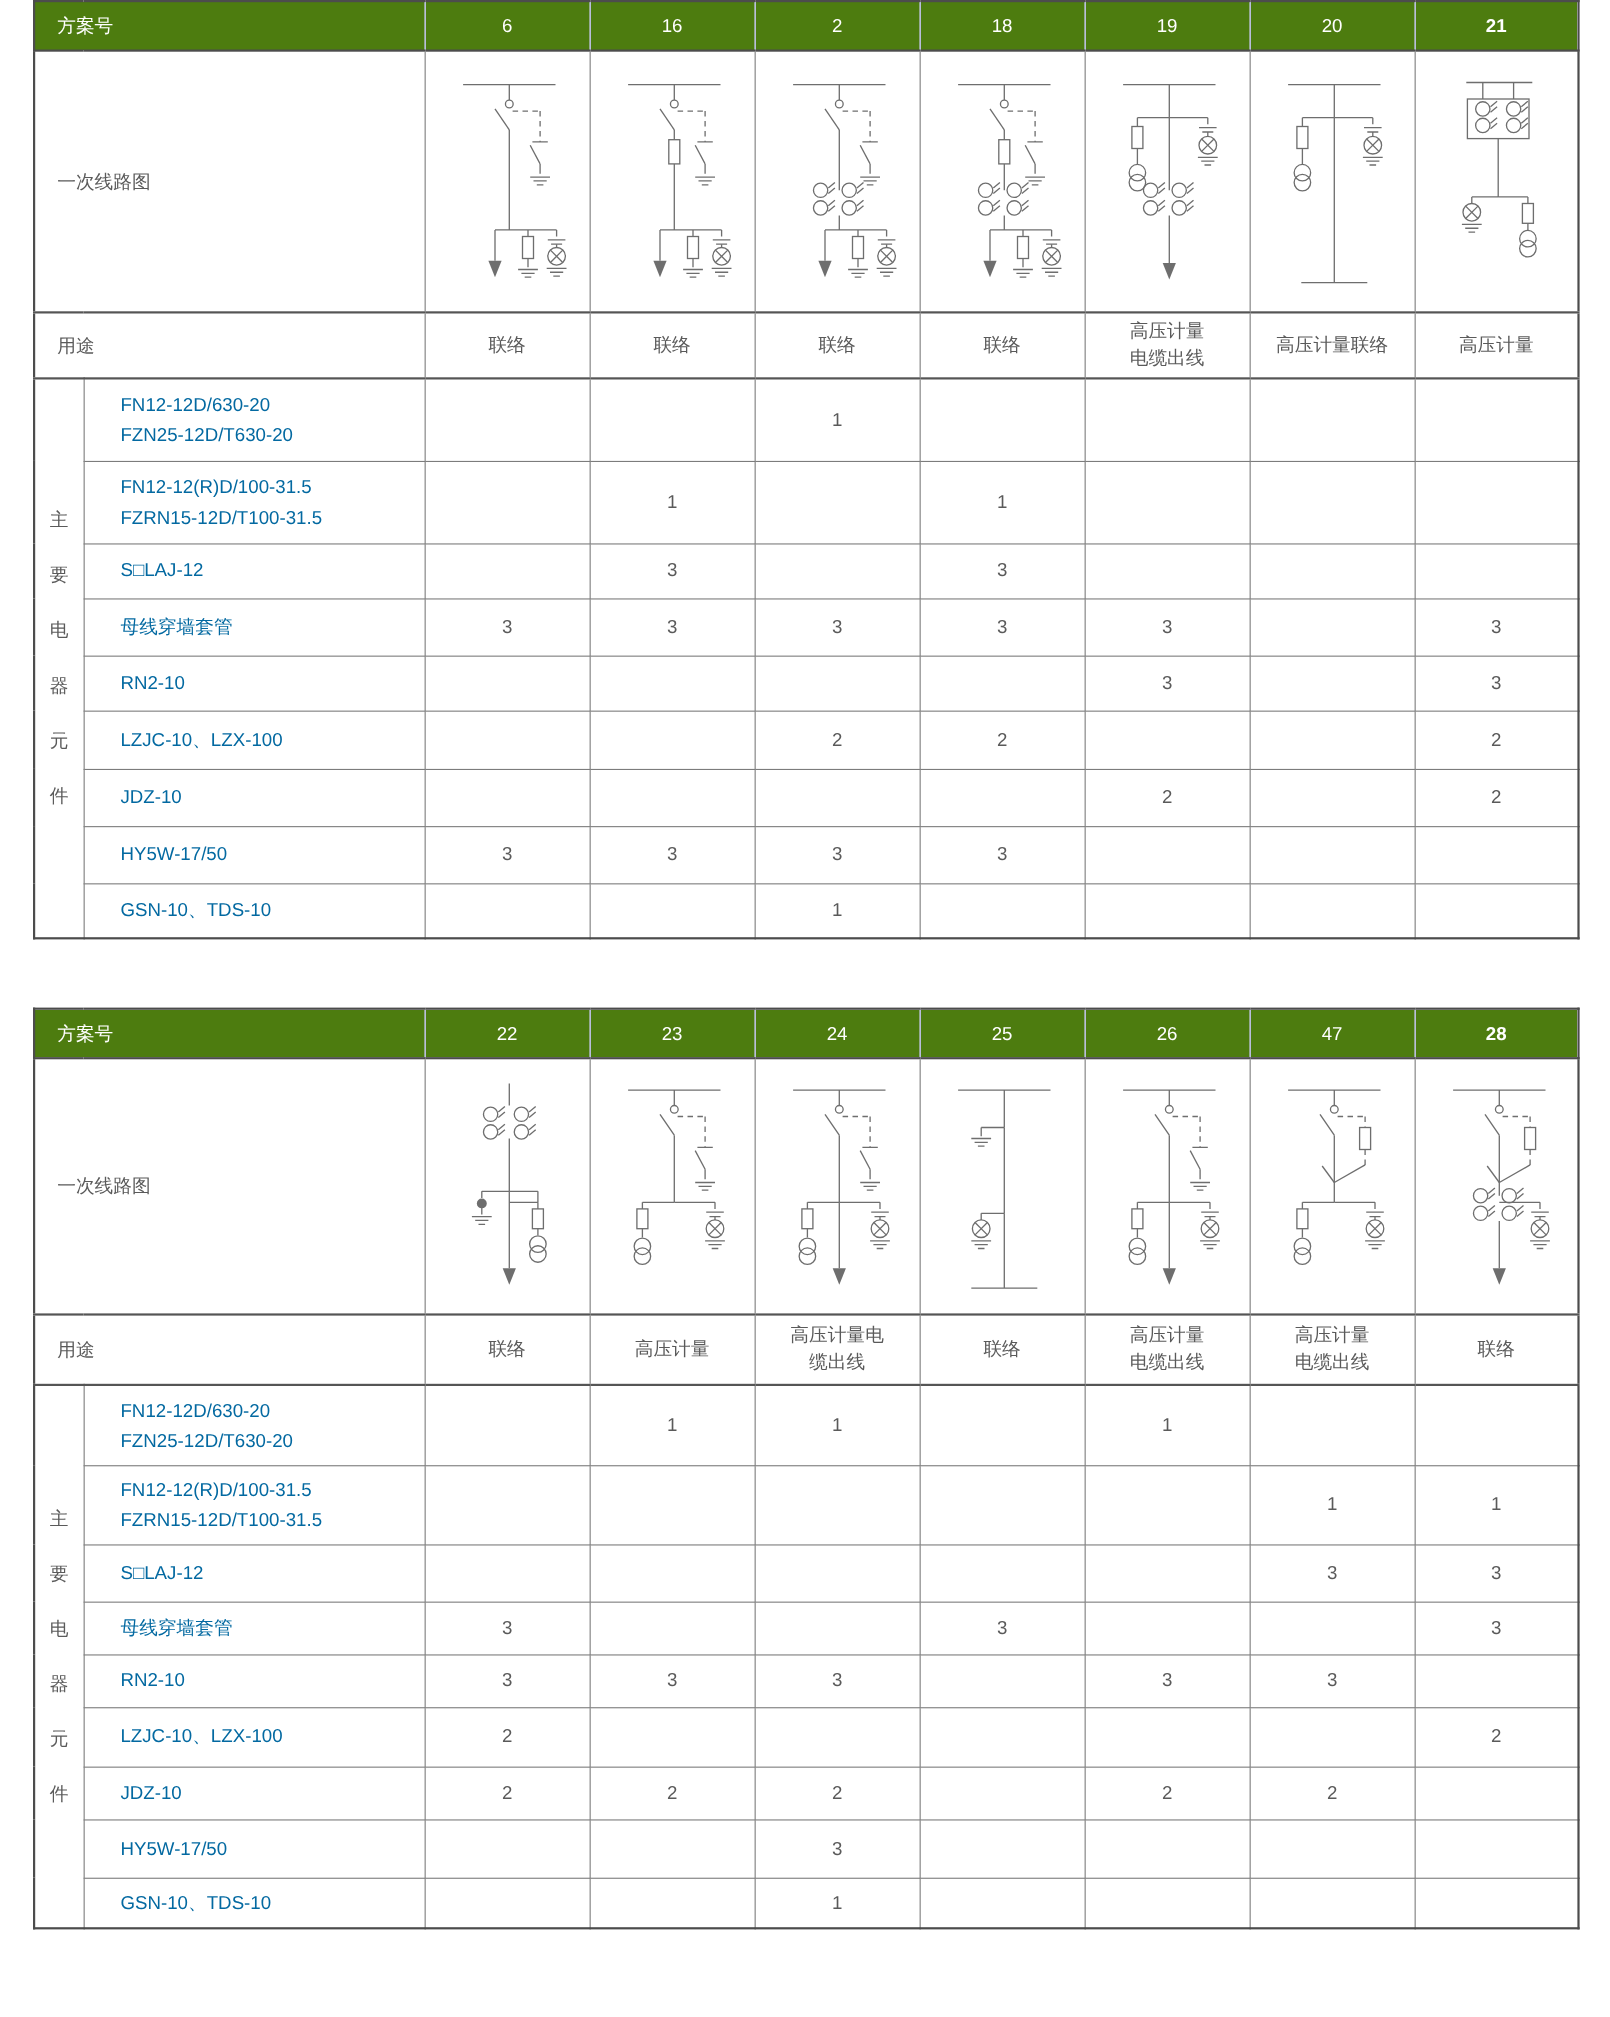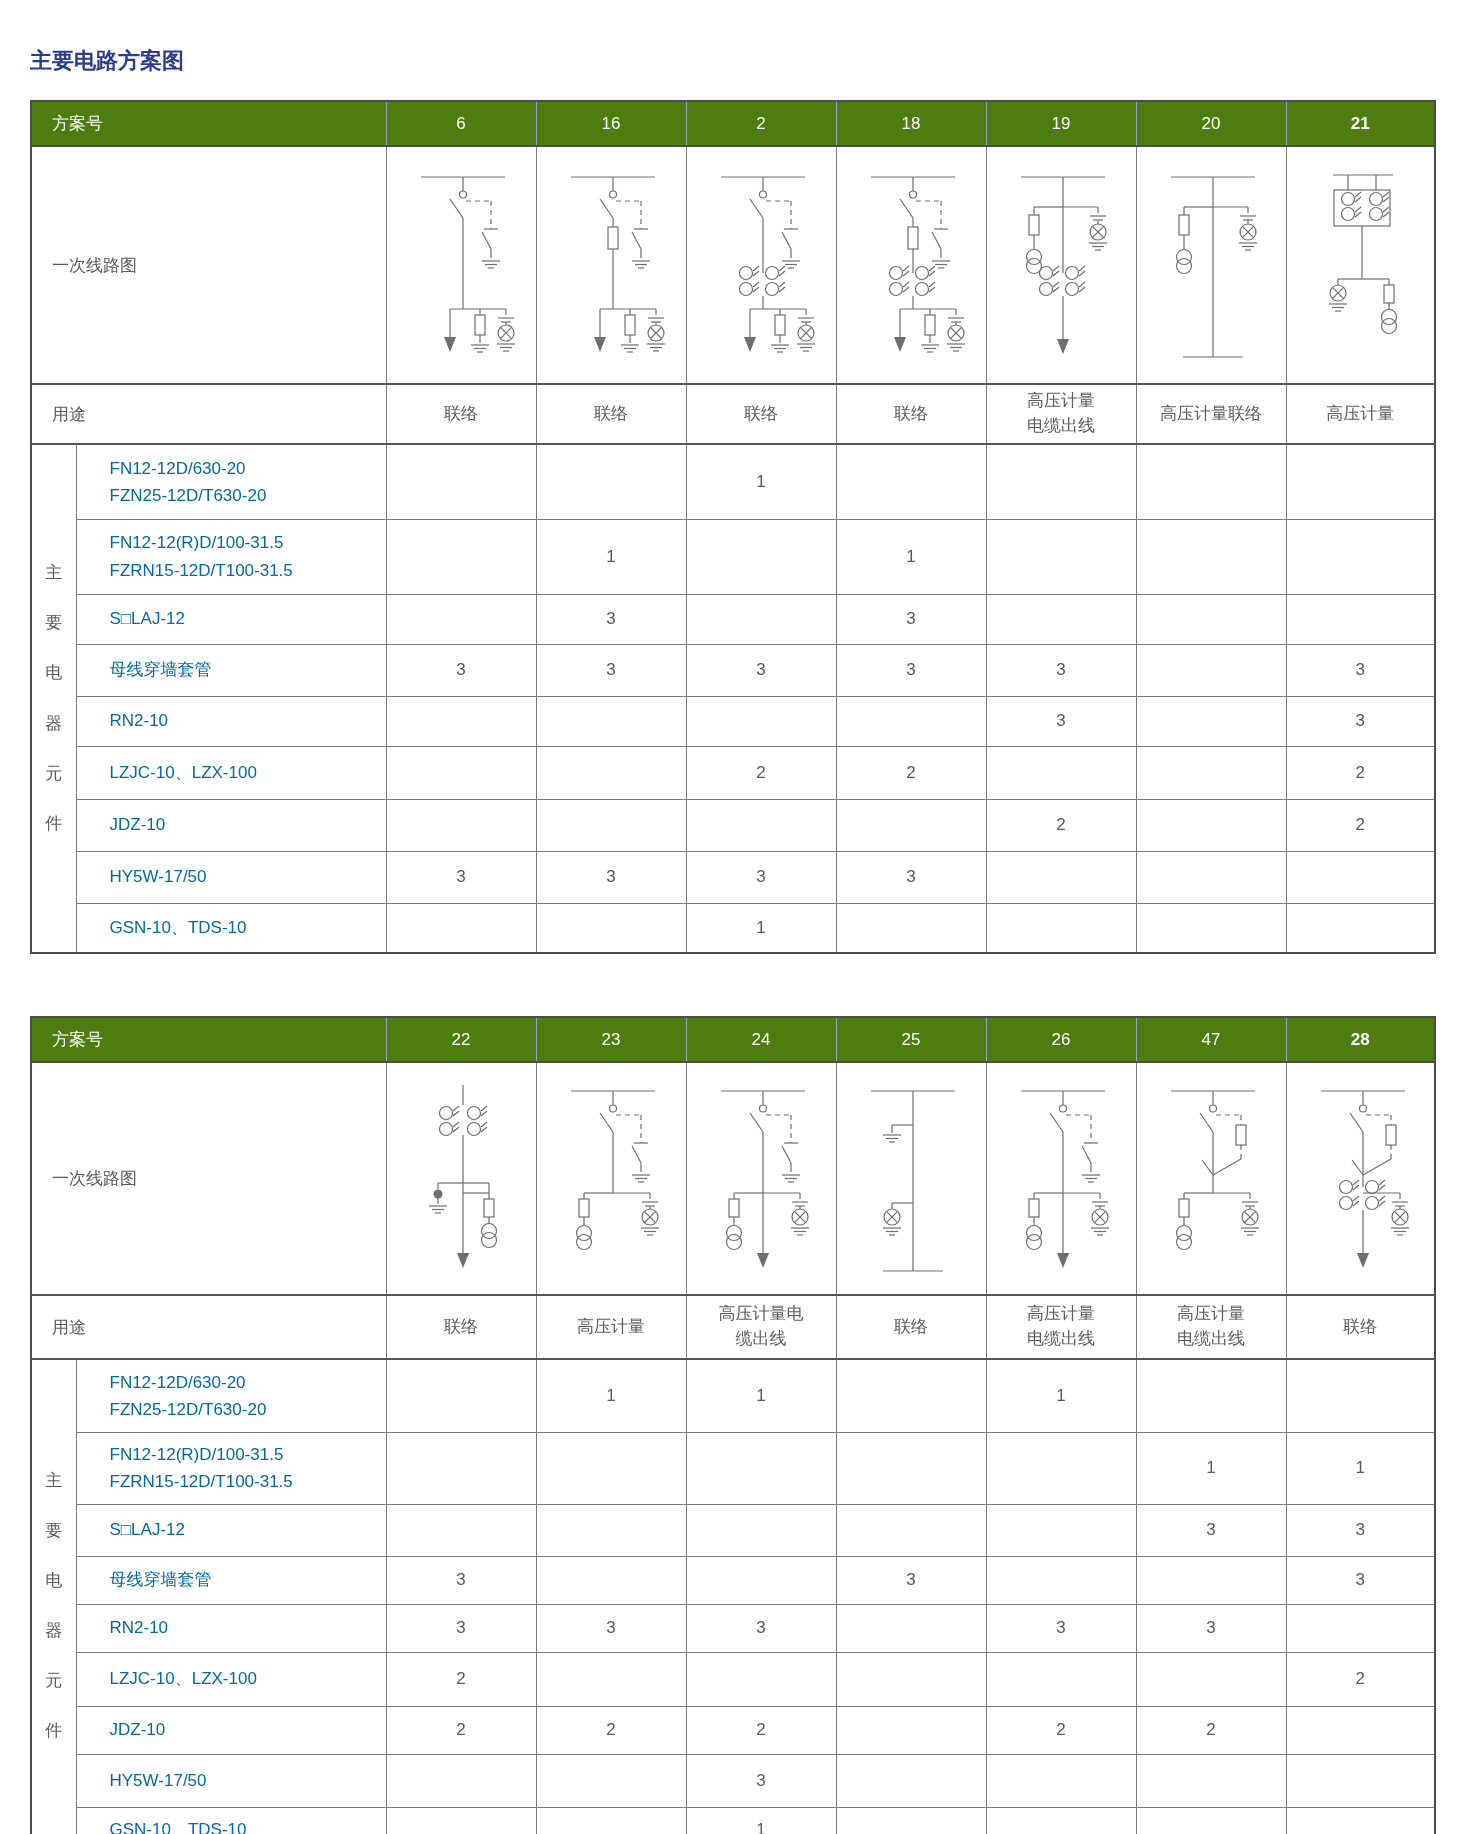--- a/index.html
+++ b/index.html
@@ -23,21 +23,20 @@
   .vstrip-inner span{display:block;line-height:2.95;}
   td.cname{color:#0369a1;font-size:17px;text-align:left;padding-left:33px;line-height:1.6;margin-top:15px;}
   td.vcell{color:#5A5A5A;font-size:17px;text-align:center;}
   .tgap{height:62px;}
   svg.diag{display:block;margin:0 auto;}
 </style>
 </head>
 <body>
 
 <div class="page">
-  <h1 class="page-title">主要电路方案图</h1>
   <table class="scheme-table" id="table-0">
       <colgroup>
         <col style="width:45px">
         <col style="width:310px">
         <col style="width:150px">
         <col style="width:150px">
         <col style="width:150px">
         <col style="width:150px">
         <col style="width:150px">
         <col style="width:150px">

